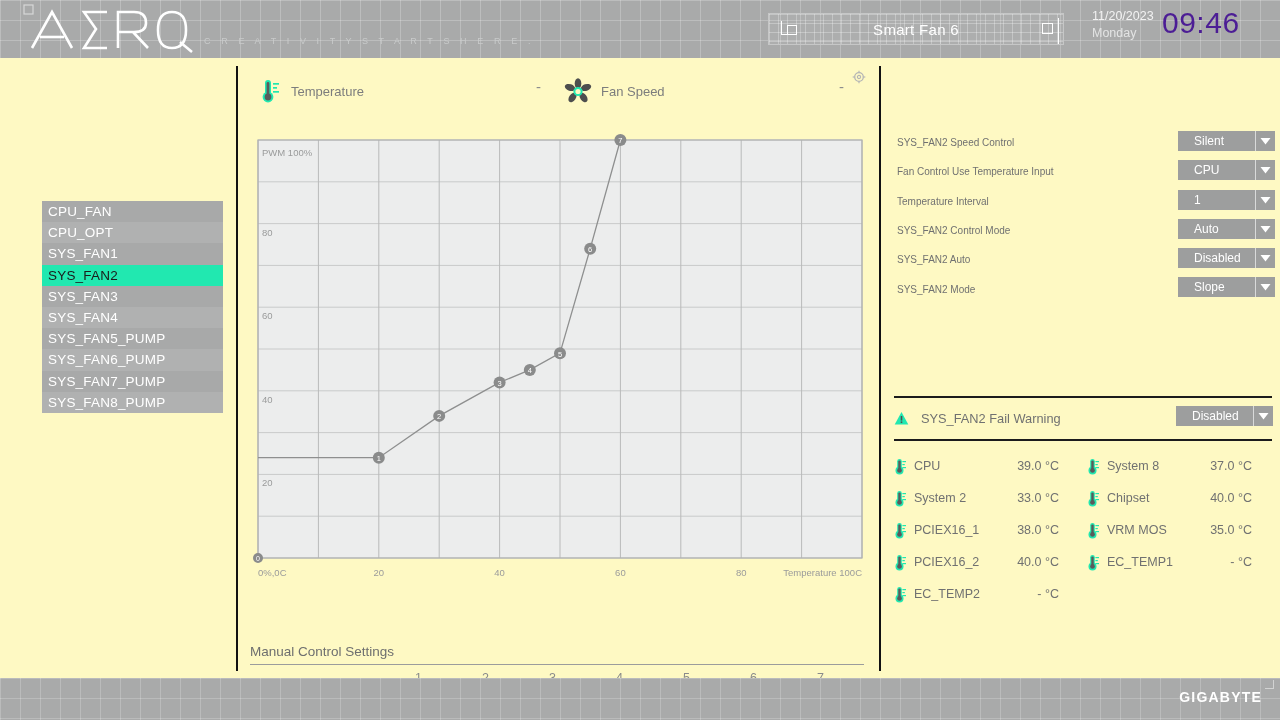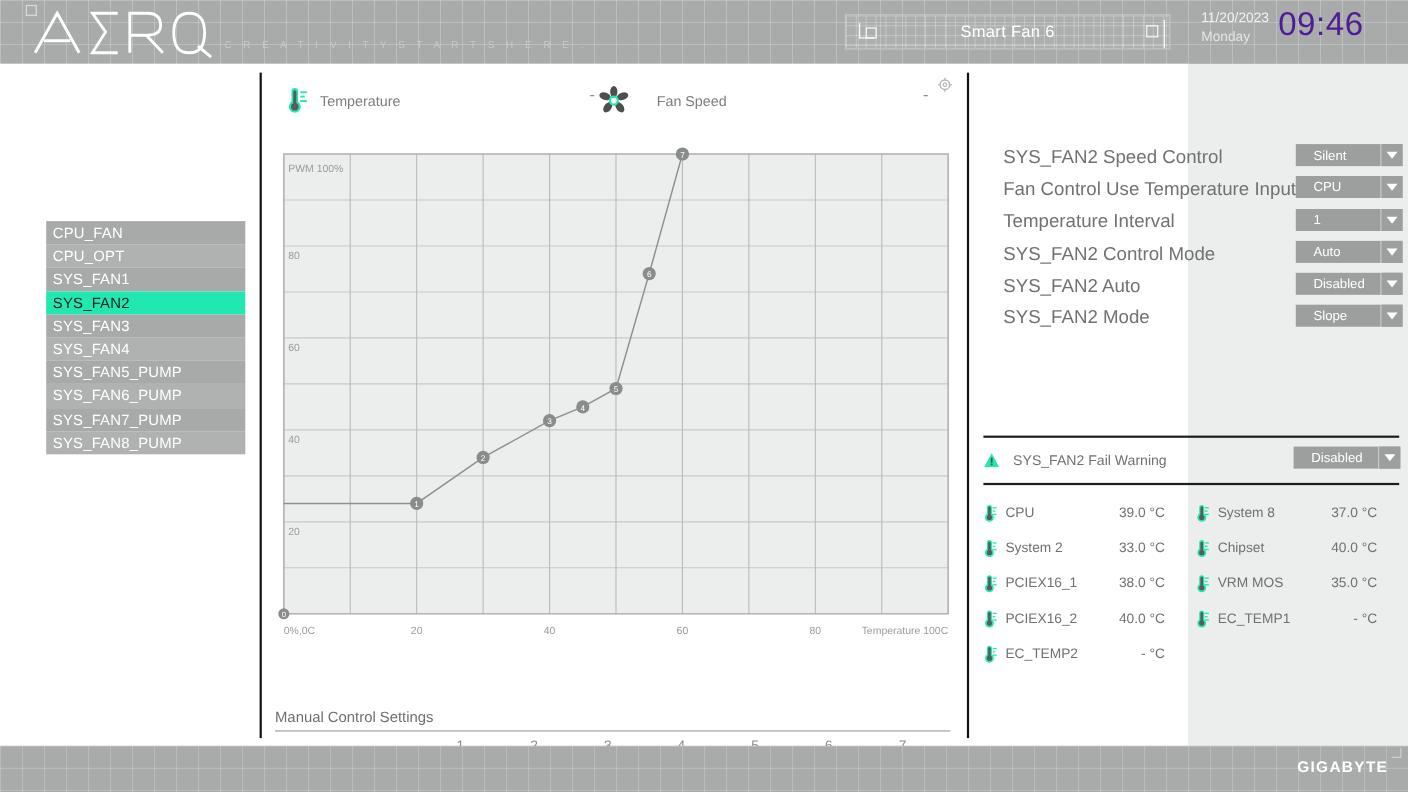--- a/index.html
+++ b/index.html
@@ -63,34 +63,34 @@
     font-size: 12.5px; color: #f2f2f2; line-height: 17px;
   }
   .clock-day { color: #e3e4e4; }
   .clock-time {
     position: absolute; left: 1162px; top: 6px;
     font-size: 30px; color: #4c1d95; letter-spacing: .5px;
   }
 
   
   .body-area {
-    position: absolute; left: 0; top: 58px; width: 1080px; height: 620px;
-    background: #ffffff;
+    position: absolute; left: 0; top: 58px; width: 1280px; height: 620px;
+    background: #fef9c3;
   }
 
   
   .vdiv { position: absolute; top: 8px; width: 2px; height: 605px; background: #121212; }
   .vdiv.left { left: 236px; }
   .vdiv.right { left: 879px; }
 
   
   .status-strip { position: absolute; left: 236px; top: 0; width: 644px; height: 62px; }
   .stat-item { position: absolute; display: flex; align-items: center; }
   .stat-temp { left: 24px; top: 20px; }
-  .stat-fan { left: 308px; top: 20px; gap: 16px; }
+  .stat-fan { left: 328px; top: 20px; }
   .stat-label { font-size: 13px; color: #7c7d7d; margin-left: 9px; }
   .stat-dash { position: absolute; font-size: 15px; color: #8c8d8d; }
   .dash1 { left: 300px; top: 20px; }
   .dash2 { left: 603px; top: 20px; }
   .gear-mini { position: absolute; left: 616px; top: 12px; }
 
   
   .fanlist { position: absolute; left: 42px; top: 143px; width: 181px; }
   .fan-item {
     height: 21.2px; line-height: 21px;
@@ -131,21 +131,21 @@
     color: #ffffff; font-size: 11.5px; line-height: 17px; padding-left: 5px;
   }
   .mcs-head { height: 24px; }
 
   
   .settings { position: absolute; left: 880px; top: 70px; width: 400px; }
   .set-row {
     position: relative; height: 29.3px;
     display: flex; align-items: center;
   }
-  .set-label { font-size: 17px; color: #707171; padding-left: 32px; }
+  .set-label { font-size: 10px; color: #707171; padding-left: 17px; }
   .dropdown {
     position: absolute; right: 5px; top: 3px;
     width: 97px; height: 20px;
     background: #9d9e9e;
     display: flex; align-items: center;
     cursor: pointer;
   }
   .dd-val { font-size: 12px; color: #ffffff; padding-left: 16px; flex: 1; overflow: hidden; white-space: nowrap; }
   .dd-sep { width: 1px; height: 20px; background: #d9dada; }
   .dd-arrow {

